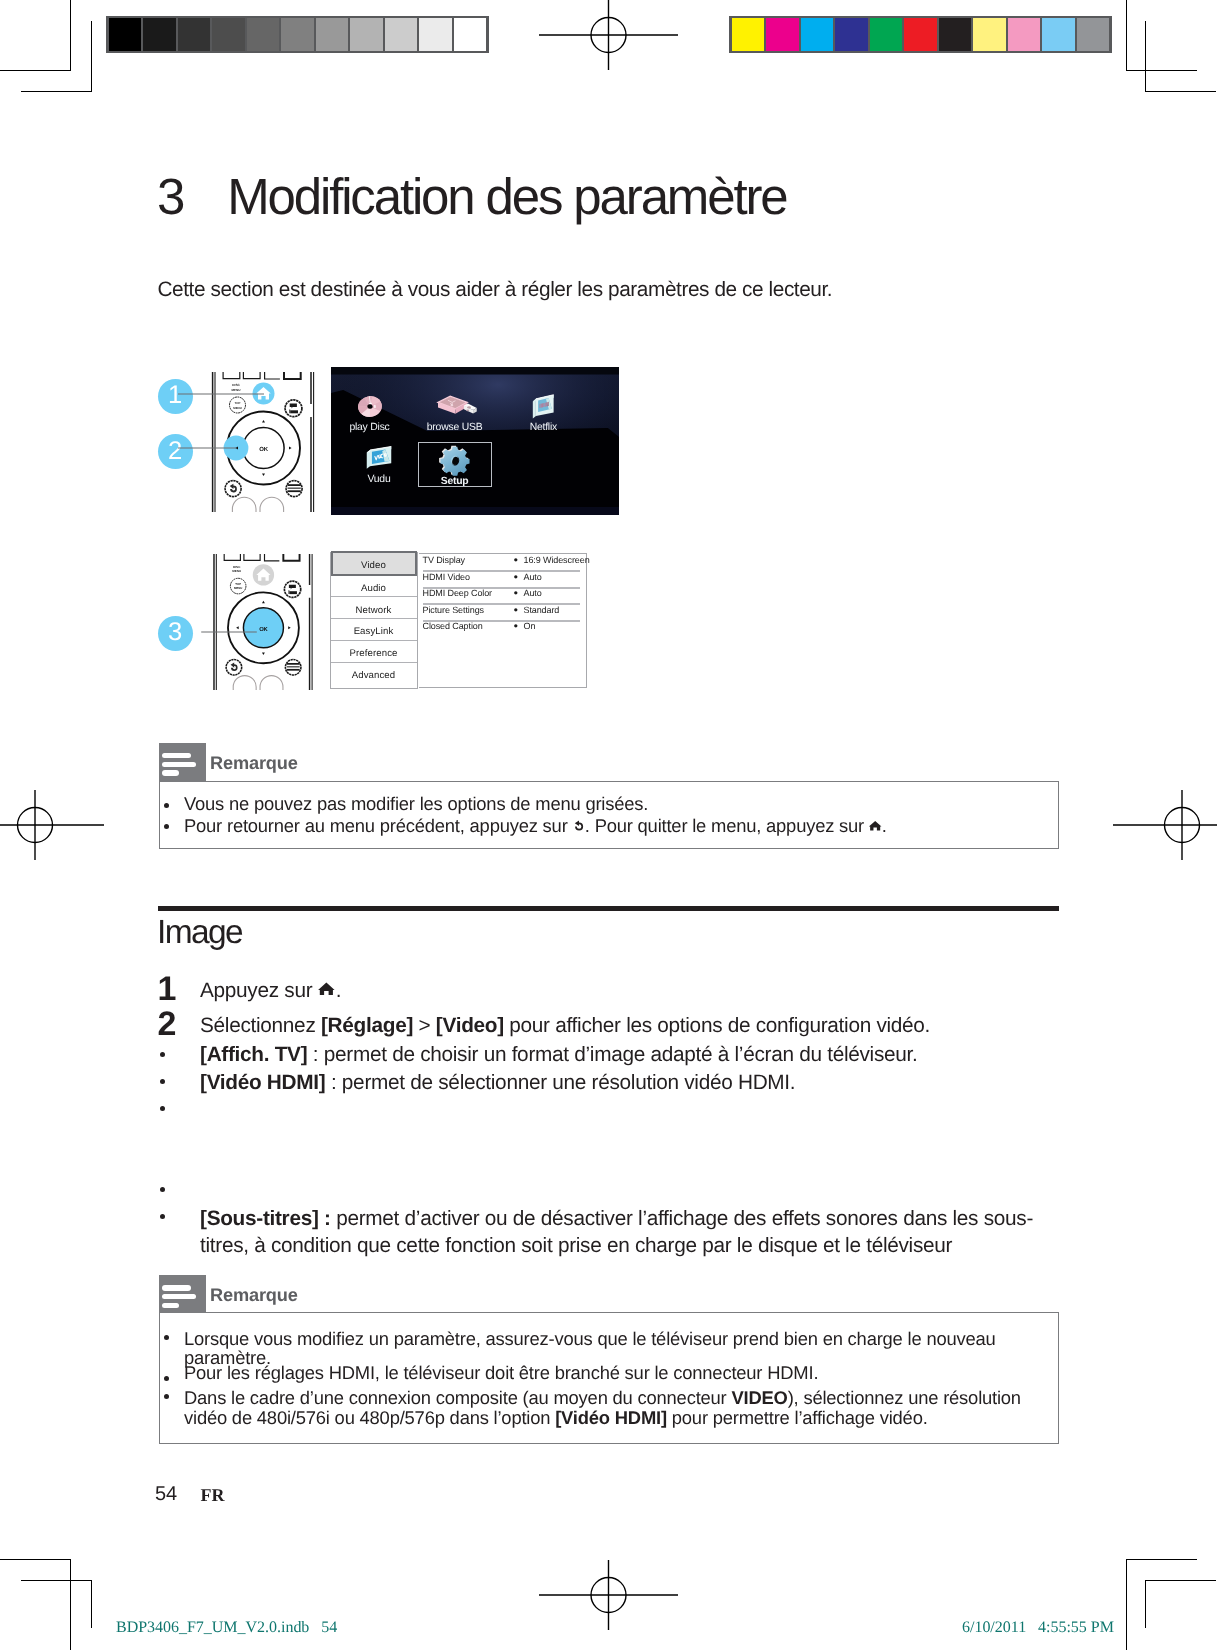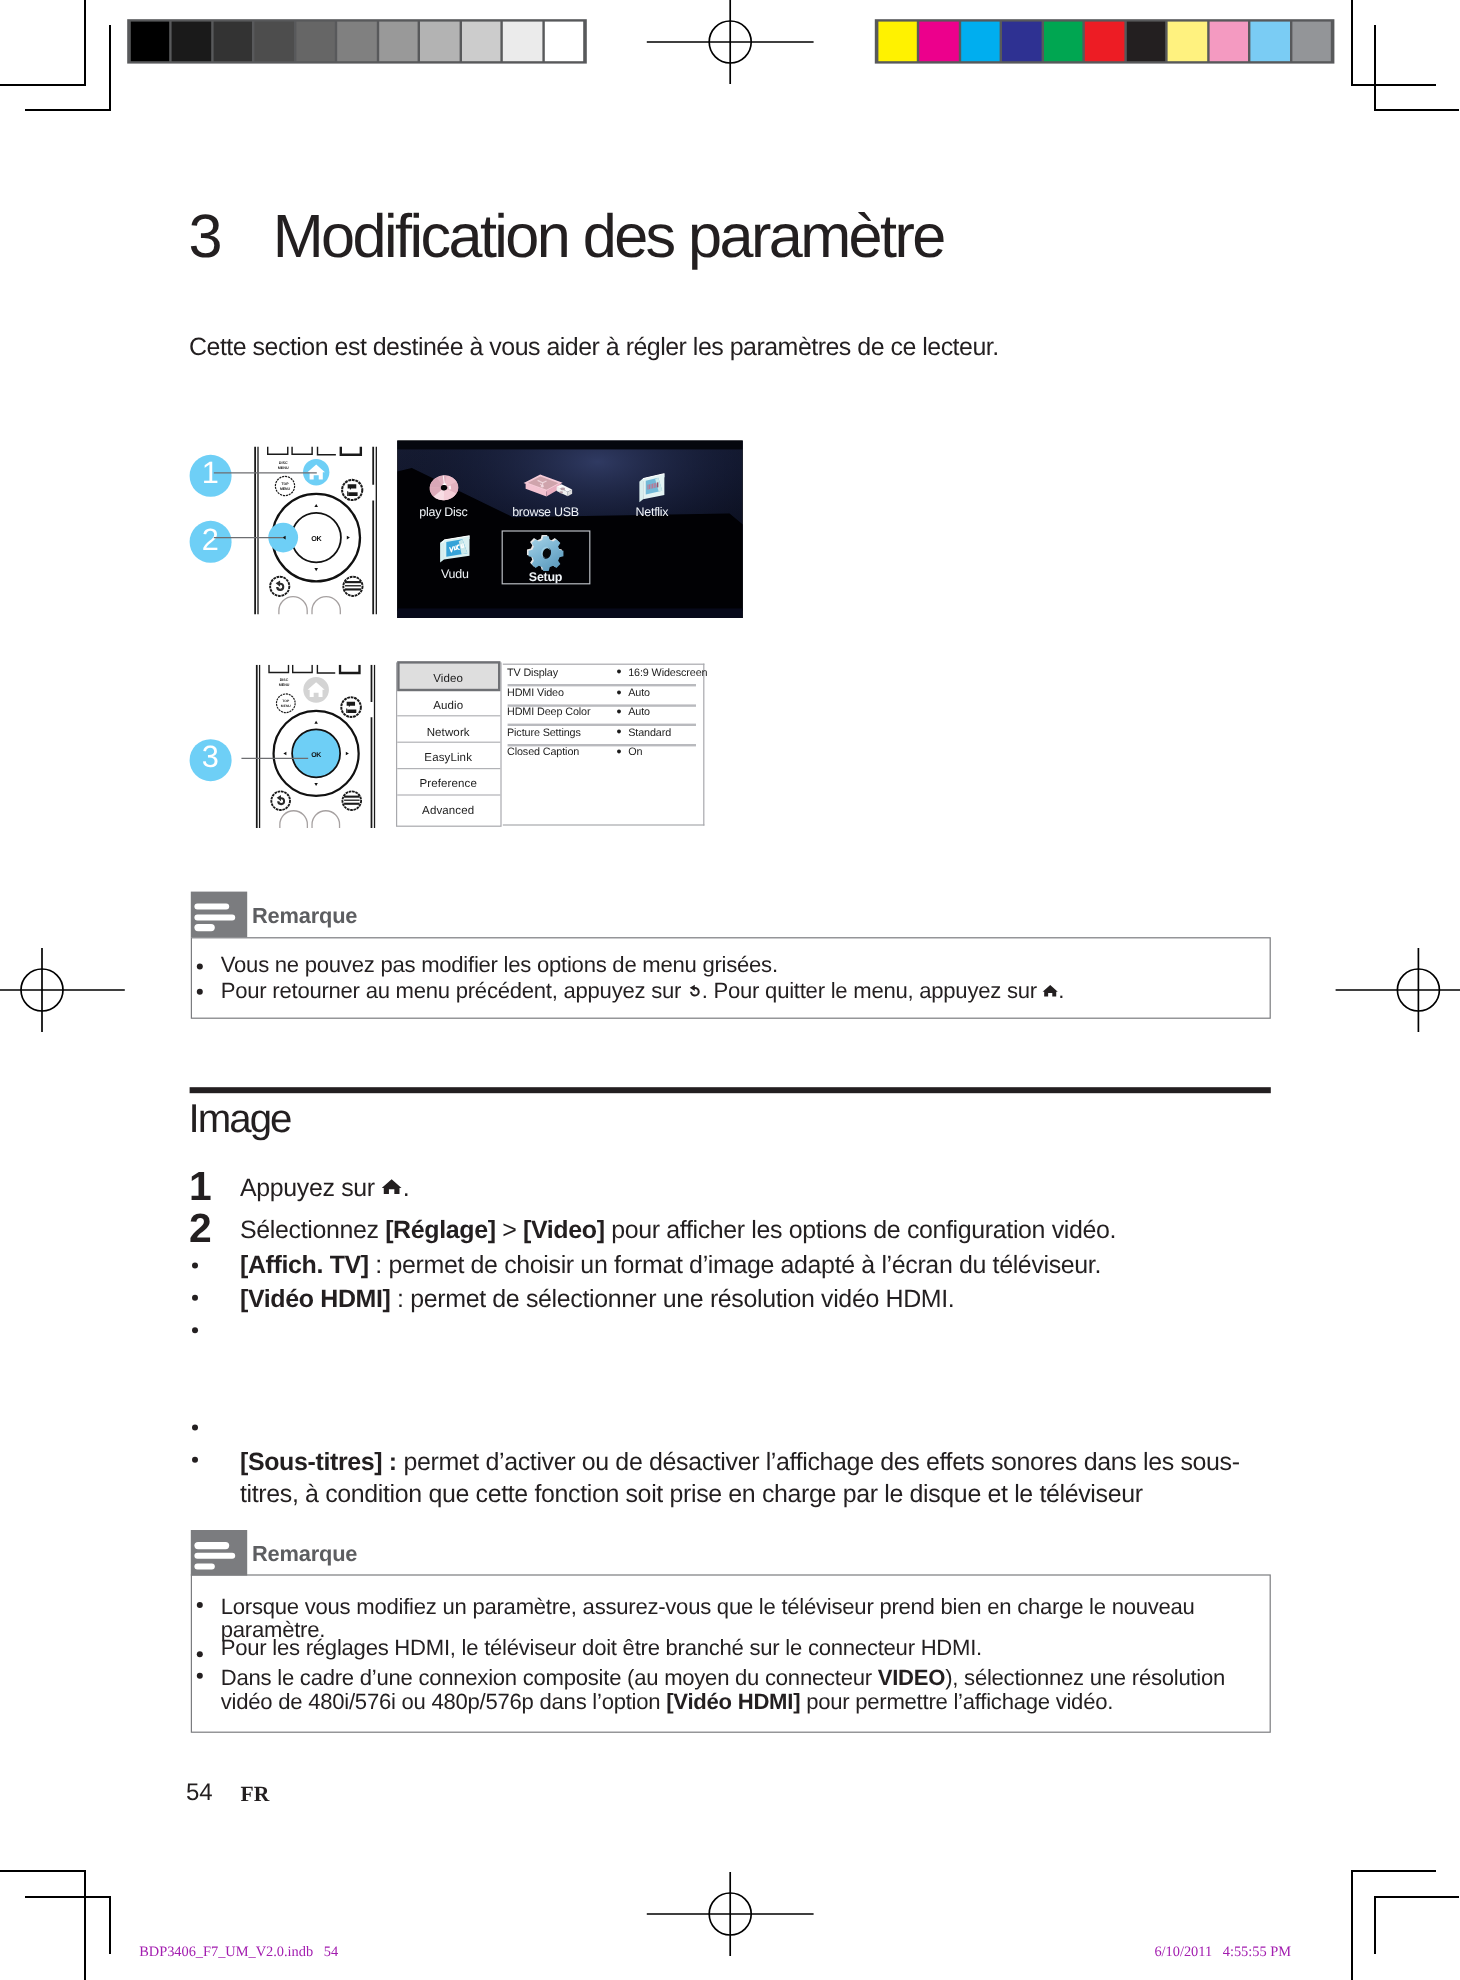--- a/index.html
+++ b/index.html
@@ -29,21 +29,21 @@
 
   
   .stepnum{position:absolute;font-size:34px;font-weight:700;letter-spacing:-0.5px;line-height:1;}
   .bodytext{position:absolute;font-size:20.8px;letter-spacing:-0.3px;line-height:27.6px;}
   .bodytext b{font-weight:700;}
   .li-bullet{position:absolute;width:5.2px;height:5.2px;background:#231f20;border-radius:50%;}
 
   
   .pgnum{position:absolute;font-size:20px;letter-spacing:-0.18px;}
   .pglang{position:absolute;font-size:18px;font-weight:700;letter-spacing:-0.1px;}
-  .printinfo{position:absolute;font-family:"Liberation Serif",serif;font-size:12px;color:#a21caf;letter-spacing:-0.02px;white-space:pre;}
+  .printinfo{position:absolute;font-family:"Liberation Serif",serif;font-size:16px;color:#0f766e;letter-spacing:-0.02px;white-space:pre;}
   .gi{display:inline-block;width:0.9em;height:0.95em;vertical-align:-0.1em;margin:0 -0.02em;}
   .note-li .gi{width:0.78em;height:0.95em;vertical-align:-0.12em;margin:0 -0.04em;}
   .gi-back{width:0.72em !important;margin:0 -0.05em 0 0 !important;}
 
   
   .callout{position:absolute;width:34.8px;height:34.8px;border-radius:50%;background:#6ecff6;color:#fff;
            font-size:25.6px;display:flex;align-items:center;justify-content:center;font-weight:400;line-height:1;}
   .callout span{display:block;transform:translateY(-0.5px);}
   .rctxt{font-family:"Liberation Sans",sans-serif;font-size:3.1px;fill:#1a1a1a;text-anchor:middle;font-weight:700;}
   .rctxt2{font-family:"Liberation Sans",sans-serif;font-size:2.9px;fill:#1a1a1a;text-anchor:middle;font-weight:700;}

